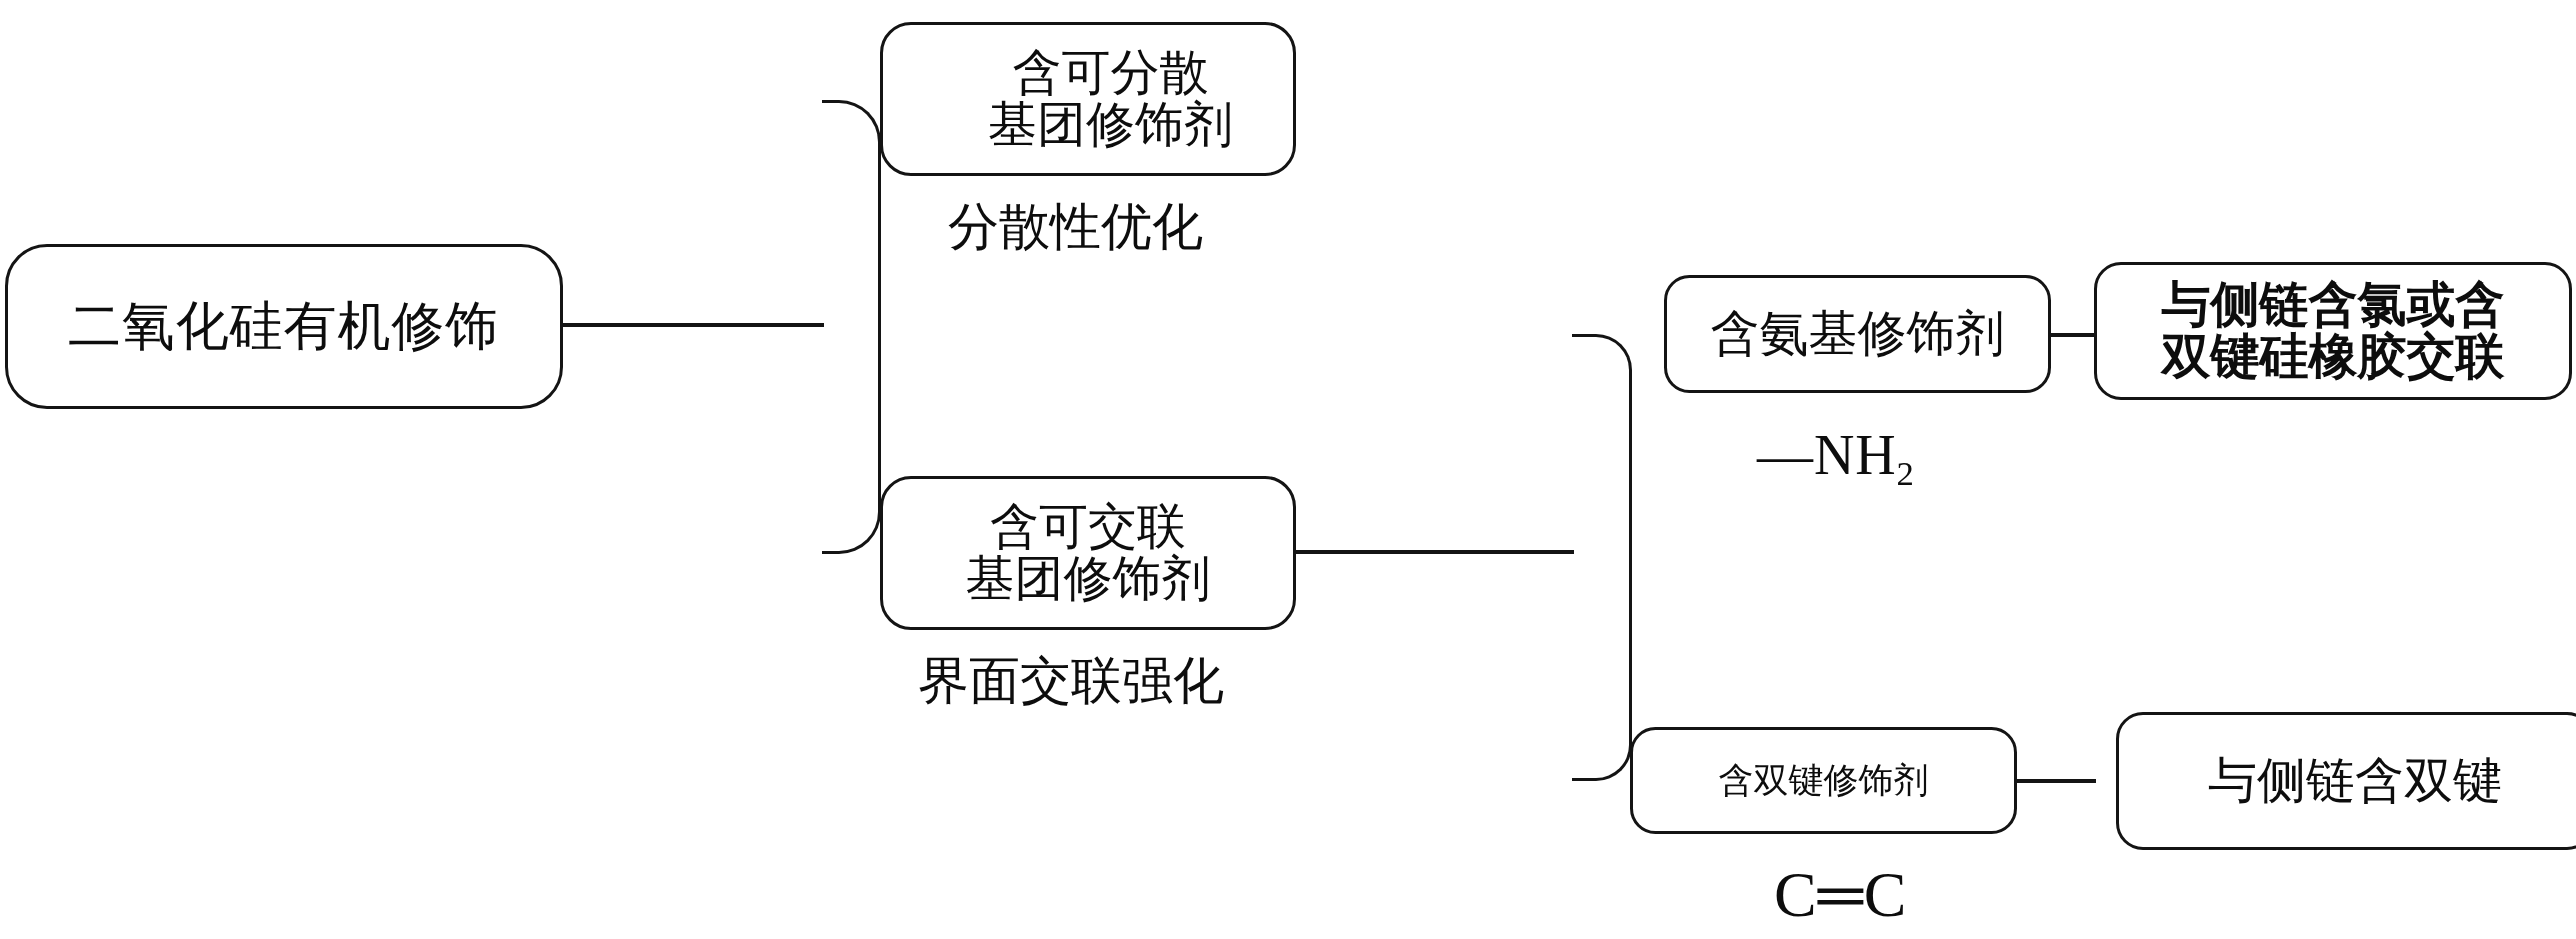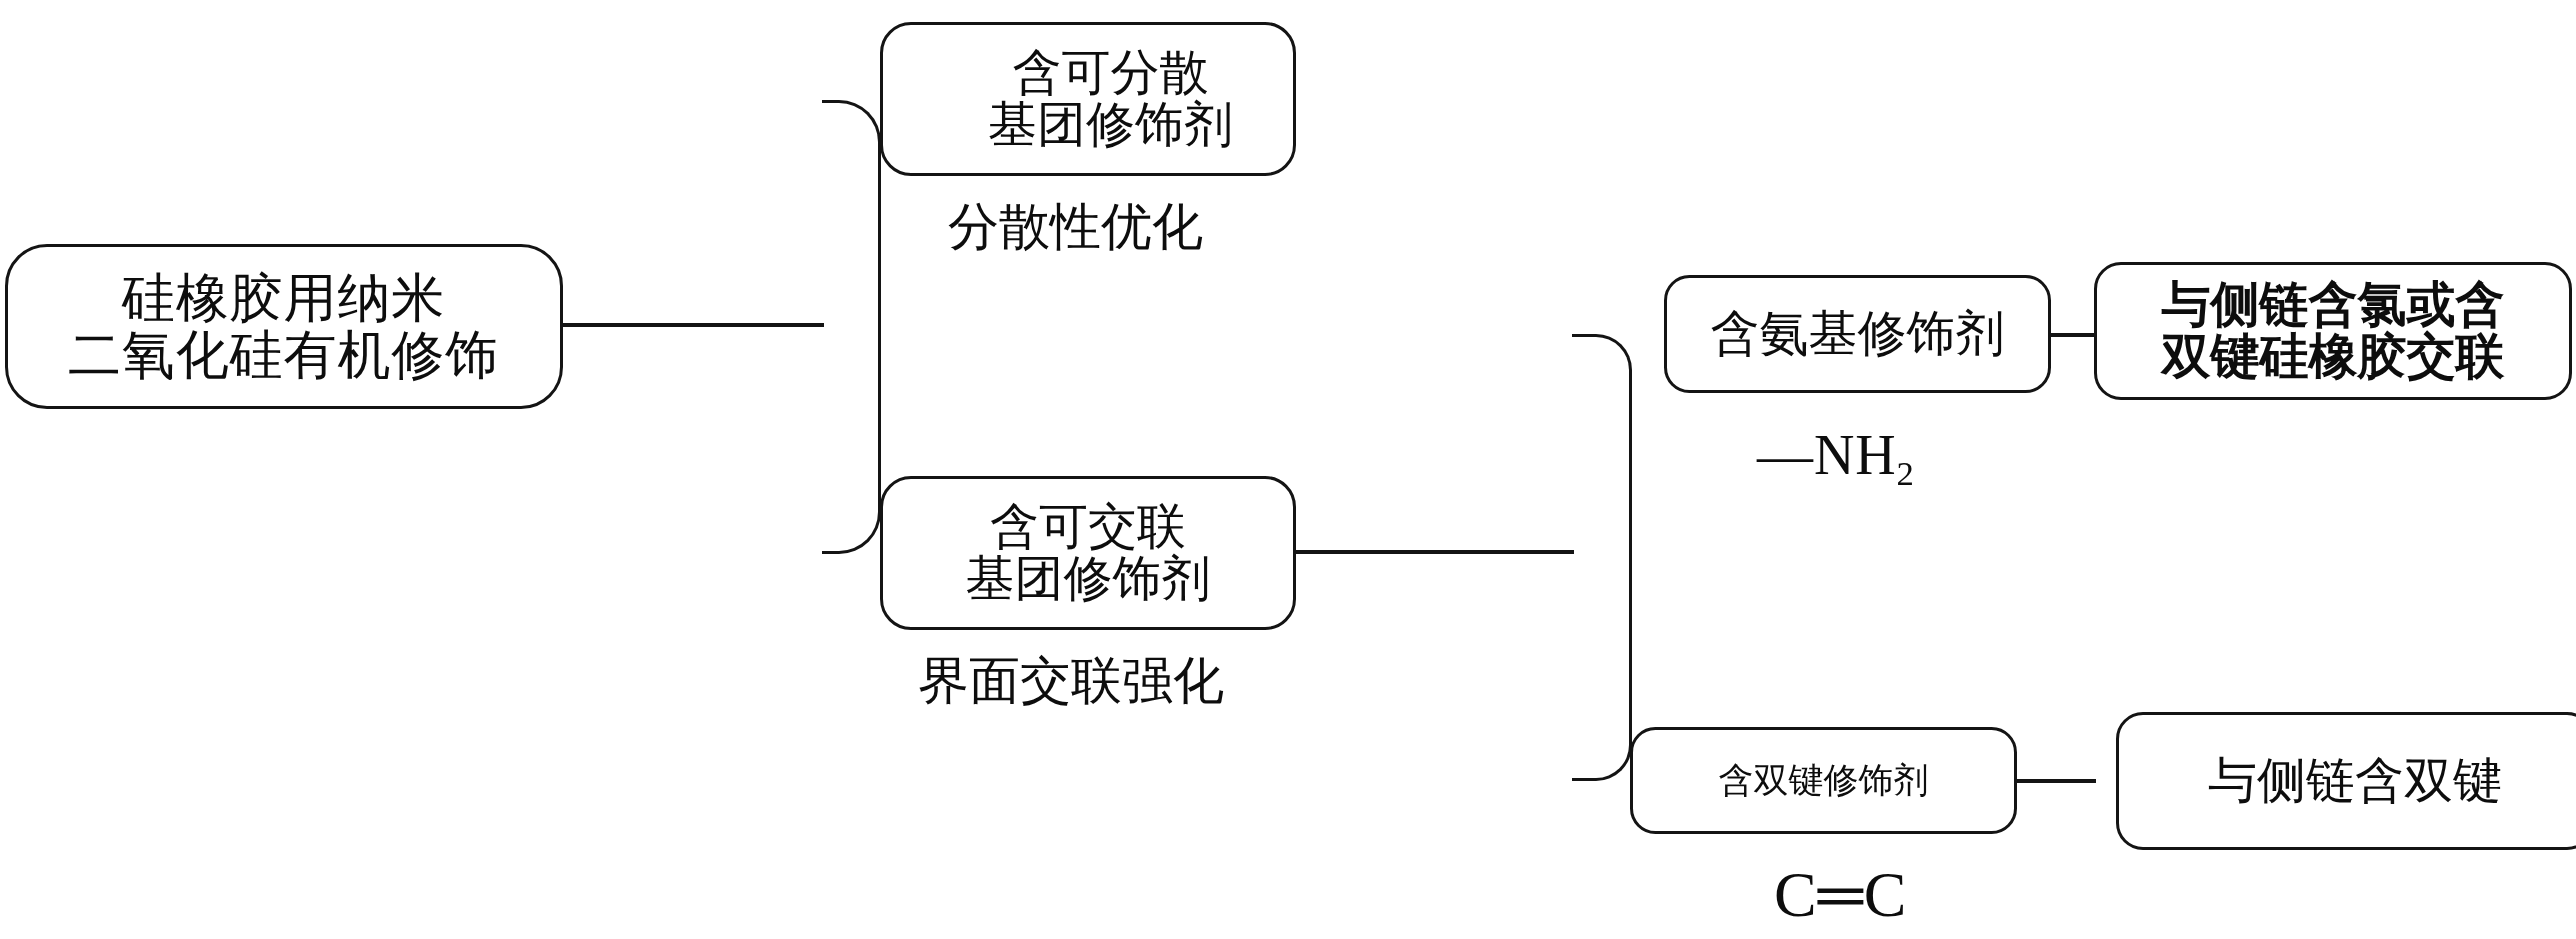--- a/index.html
+++ b/index.html
@@ -98,21 +98,20 @@
 <div id="canvas">
 
   <div class="hline" id="stem-root"></div>
   <div class="bracket" id="bracket-left"></div>
   <div class="hline" id="stem-cross"></div>
   <div class="bracket" id="bracket-right"></div>
   <div class="hline" id="stem-amino"></div>
   <div class="hline" id="stem-dbond"></div>
 
   <div class="node" id="node-root">
-    <span class="line">硅橡胶用纳米</span>
     <span class="line">二氧化硅有机修饰</span>
   </div>
 
   <div class="node" id="node-disp">
     <span class="line">含可分散</span>
     <span class="line">基团修饰剂</span>
   </div>
 
   <div class="node" id="node-cross">
     <span class="line">含可交联</span>

